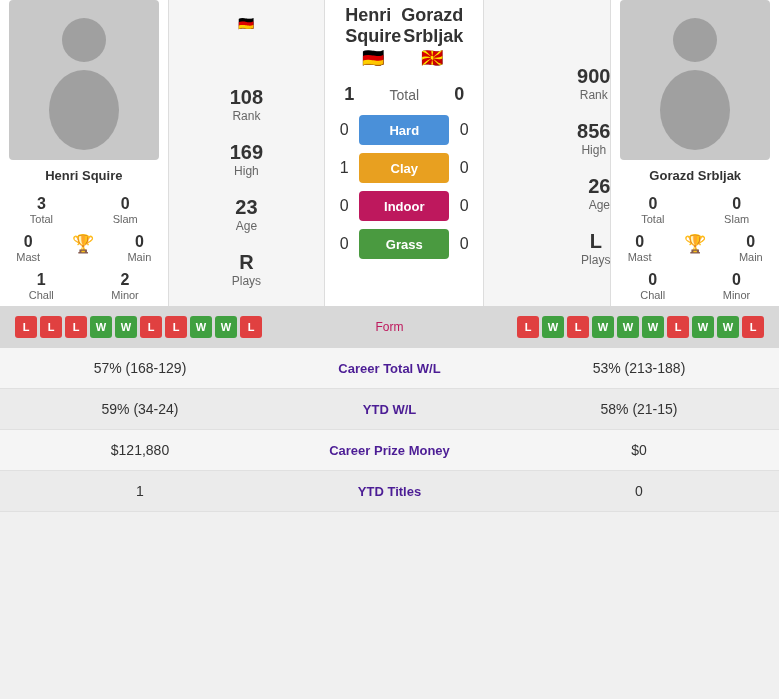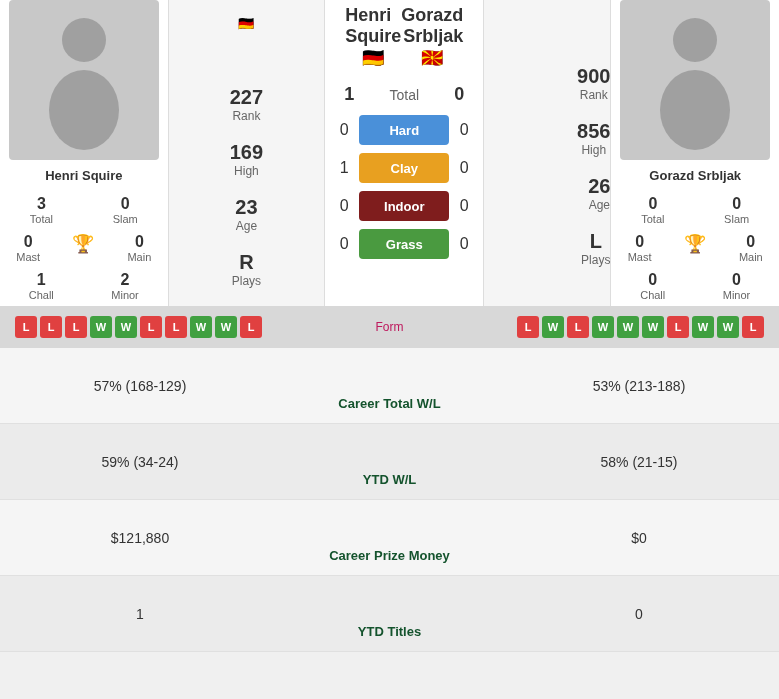--- a/index.html
+++ b/index.html
@@ -114,21 +114,21 @@
       display: flex;
       align-items: center;
       justify-content: center;
       color: white;
       font-weight: bold;
       font-size: 13px;
     }
 
     .hard-badge { background: #4a90d9; }
     .clay-badge { background: #e8a020; }
-    .indoor-badge { background: #7f1d1d; }
+    .indoor-badge { background: #be185d; }
     .grass-badge { background: #4a9a40; }
 
     
     .form-section {
       background: #d8d8d8;
       padding: 10px 15px;
       display: flex;
       align-items: center;
       justify-content: space-between;
     }
@@ -182,22 +182,21 @@
       text-align: center;
       font-size: 14px;
       color: #333;
     }
 
     .stats-middle {
       flex: 1;
       text-align: center;
       font-size: 13px;
       font-weight: bold;
-      color: #14532d;
-      margin-top: 36px;
+      color: #4c1d95;
     }
 
     .stats-right {
       width: 280px;
       text-align: center;
       font-size: 14px;
       color: #333;
     }
 
     .full-section {
@@ -304,21 +303,21 @@
       </div>
     </div>
 
     <div class="center-col">
       <div style="height:10px"></div>
       <div style="text-align:center; font-size:13px; color:#666; margin-top:6px;">
         <span>🇩🇪</span>
       </div>
       <div style="height:55px"></div>
       <div class="middle-stat">
-        <div class="middle-stat-value">227</div>
+        <div class="middle-stat-value">108</div>
         <div class="middle-stat-label">Rank</div>
       </div>
       <div class="middle-stat">
         <div class="middle-stat-value">169</div>
         <div class="middle-stat-label">High</div>
       </div>
       <div class="middle-stat">
         <div class="middle-stat-value">23</div>
         <div class="middle-stat-label">Age</div>
       </div>

